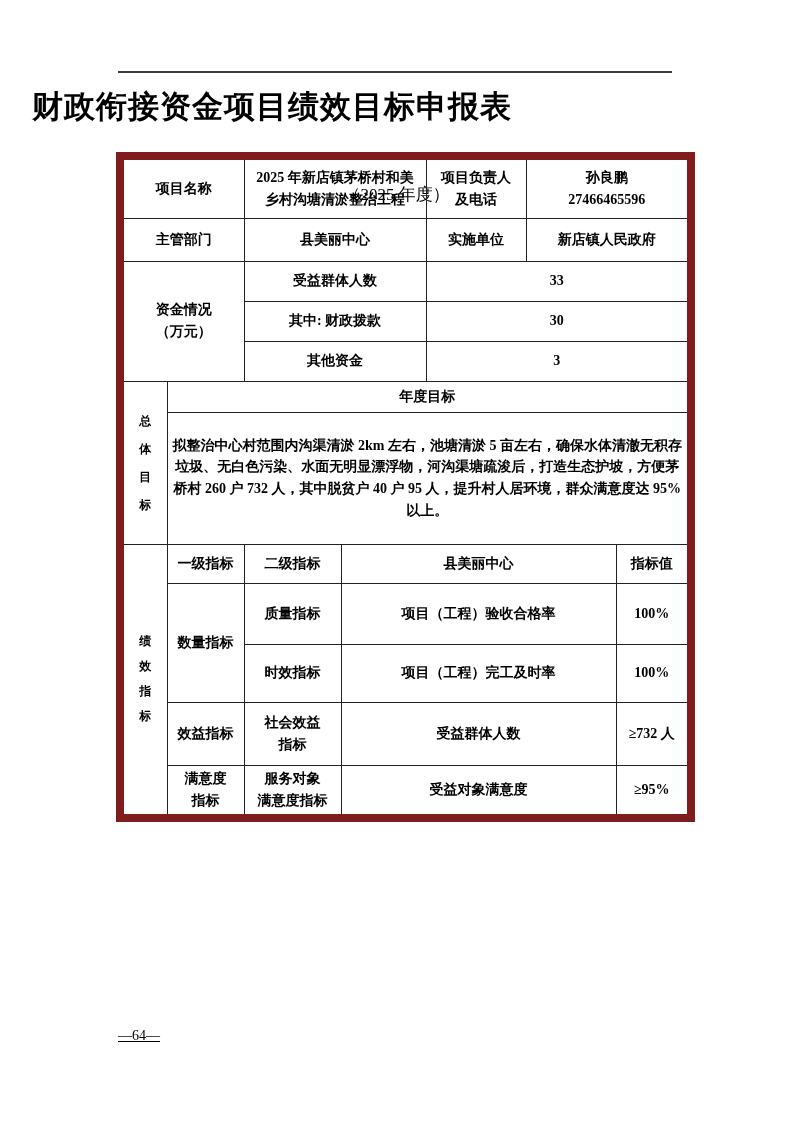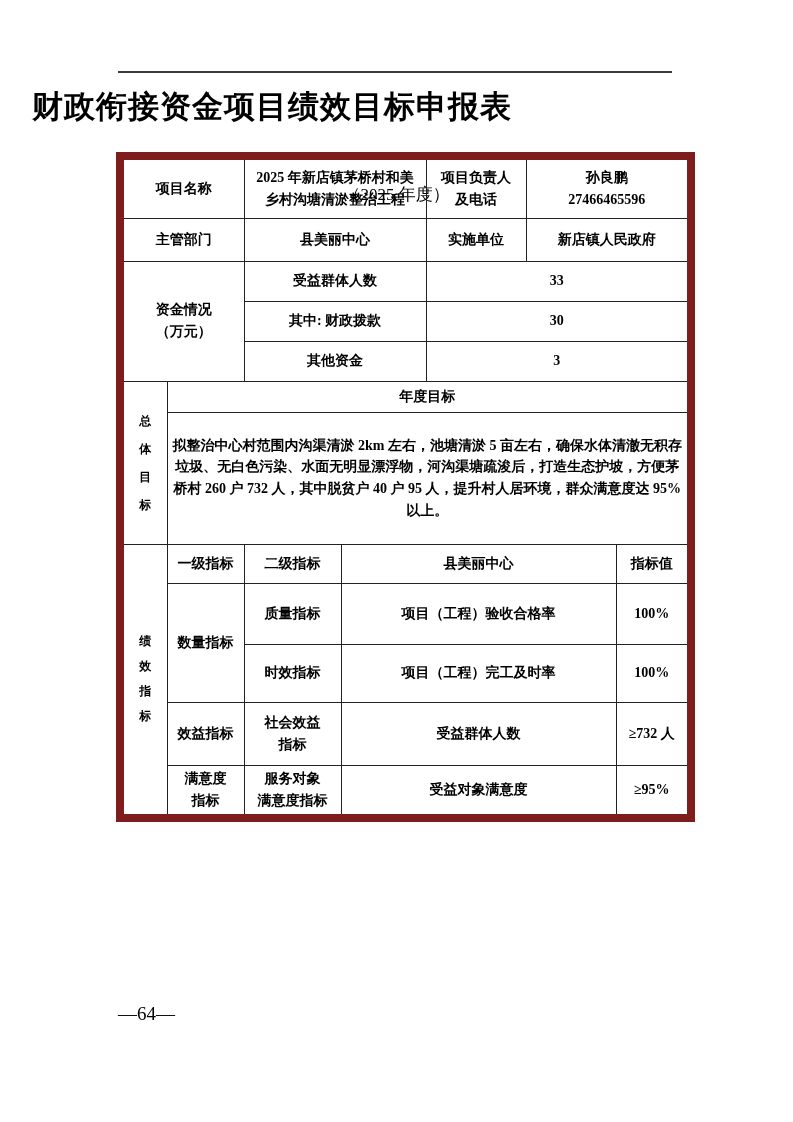--- a/index.html
+++ b/index.html
@@ -28,21 +28,21 @@
   }
   .ml{white-space:pre-line;margin-top:28px;}
   .vert{display:inline-block;width:16px;word-break:break-all;line-height:28px;font-size:12px;}
   .vert.tight{line-height:25px;}
   .goal-body{
     text-align:justify;vertical-align:top;padding:9px 12px 8px 13px;
     line-height:26px;font-size:14.5px;white-space:normal;
   }
   .fund-val{padding-left:100px;}
   .shift-right{text-align:left;padding-left:82px;}
-  .page-number{position:absolute;left:118px;top:1003px;font-size:19px;letter-spacing:0px;}
+  .page-number{position:absolute;left:118px;top:1028px;font-size:14px;letter-spacing:0px;text-decoration:underline;}
 </style>
 </head>
 <body>
 
 <div class="page">
 
   <div class="top-rule"></div>
 
   <h1 class="doc-title">财政衔接资金项目绩效目标申报表</h1>
   <div class="doc-subtitle">（2025 年度）</div>

